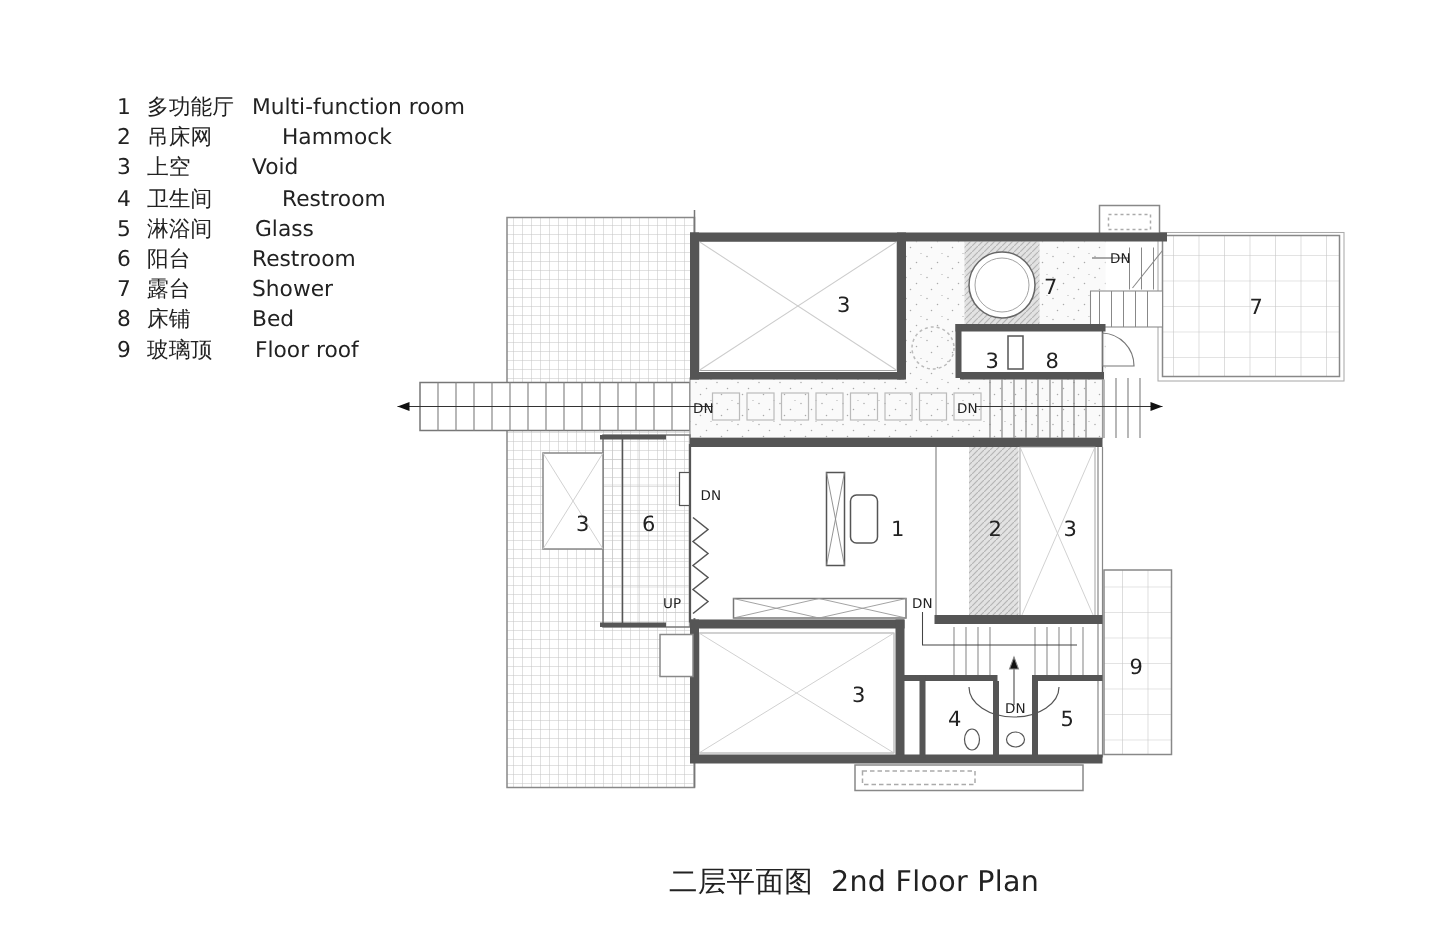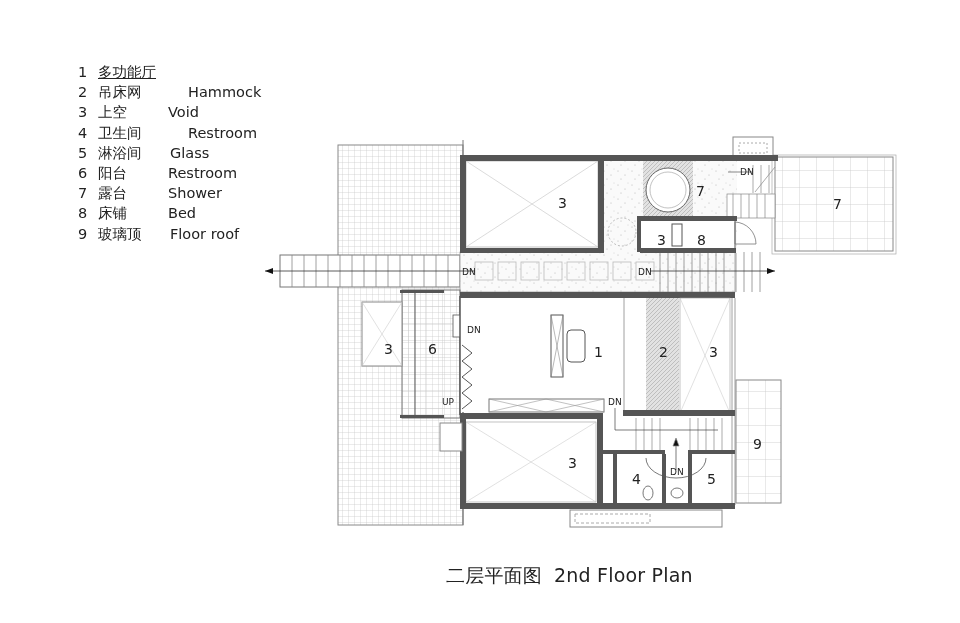--- a/index.html
+++ b/index.html
@@ -1,33 +1,34 @@
 <!DOCTYPE html>
 <html><head>
 <meta charset="utf-8">
 <style>
   html,body{margin:0;padding:0;background:#fff;}
   body{width:960px;height:623px;position:relative;overflow:hidden;font-family:"DejaVu Sans","Liberation Sans",sans-serif;color:#222;}
   .legend{position:absolute;left:78px;top:62px;font-size:14.5px;line-height:20.2px;}
   .legend .row{display:flex;white-space:nowrap;}
   .legend .num{width:20px;}
   .legend .zh{width:70px;}
-  .legend .row:first-child .zh{width:70px;text-decoration:underline;}
+  .legend .row:first-child .zh{width:70px;}
   .plan{position:absolute;left:0;top:0;}
-  .title{position:absolute;left:446px;top:563px;font-size:19px;letter-spacing:0.2px;white-space:nowrap;}
+  .title{position:absolute;left:446px;top:575px;font-size:19px;letter-spacing:0.2px;white-space:nowrap;}
   .title .en{margin-left:12px;}
   .lbl{font-family:"DejaVu Sans","Liberation Sans",sans-serif;fill:#222;}
 </style>
 </head>
 <body>
 
 <div class="legend">
   <div class="row">
       <span class="num">1</span>
       <span class="zh">多功能厅</span>
+      <span class="en">Multi-function room</span>
     </div>
   <div class="row">
       <span class="num">2</span>
       <span class="zh">吊床网</span>
       <span class="en" style="margin-left:20px">Hammock</span>
     </div>
   <div class="row">
       <span class="num">3</span>
       <span class="zh">上空</span>
       <span class="en">Void</span>

